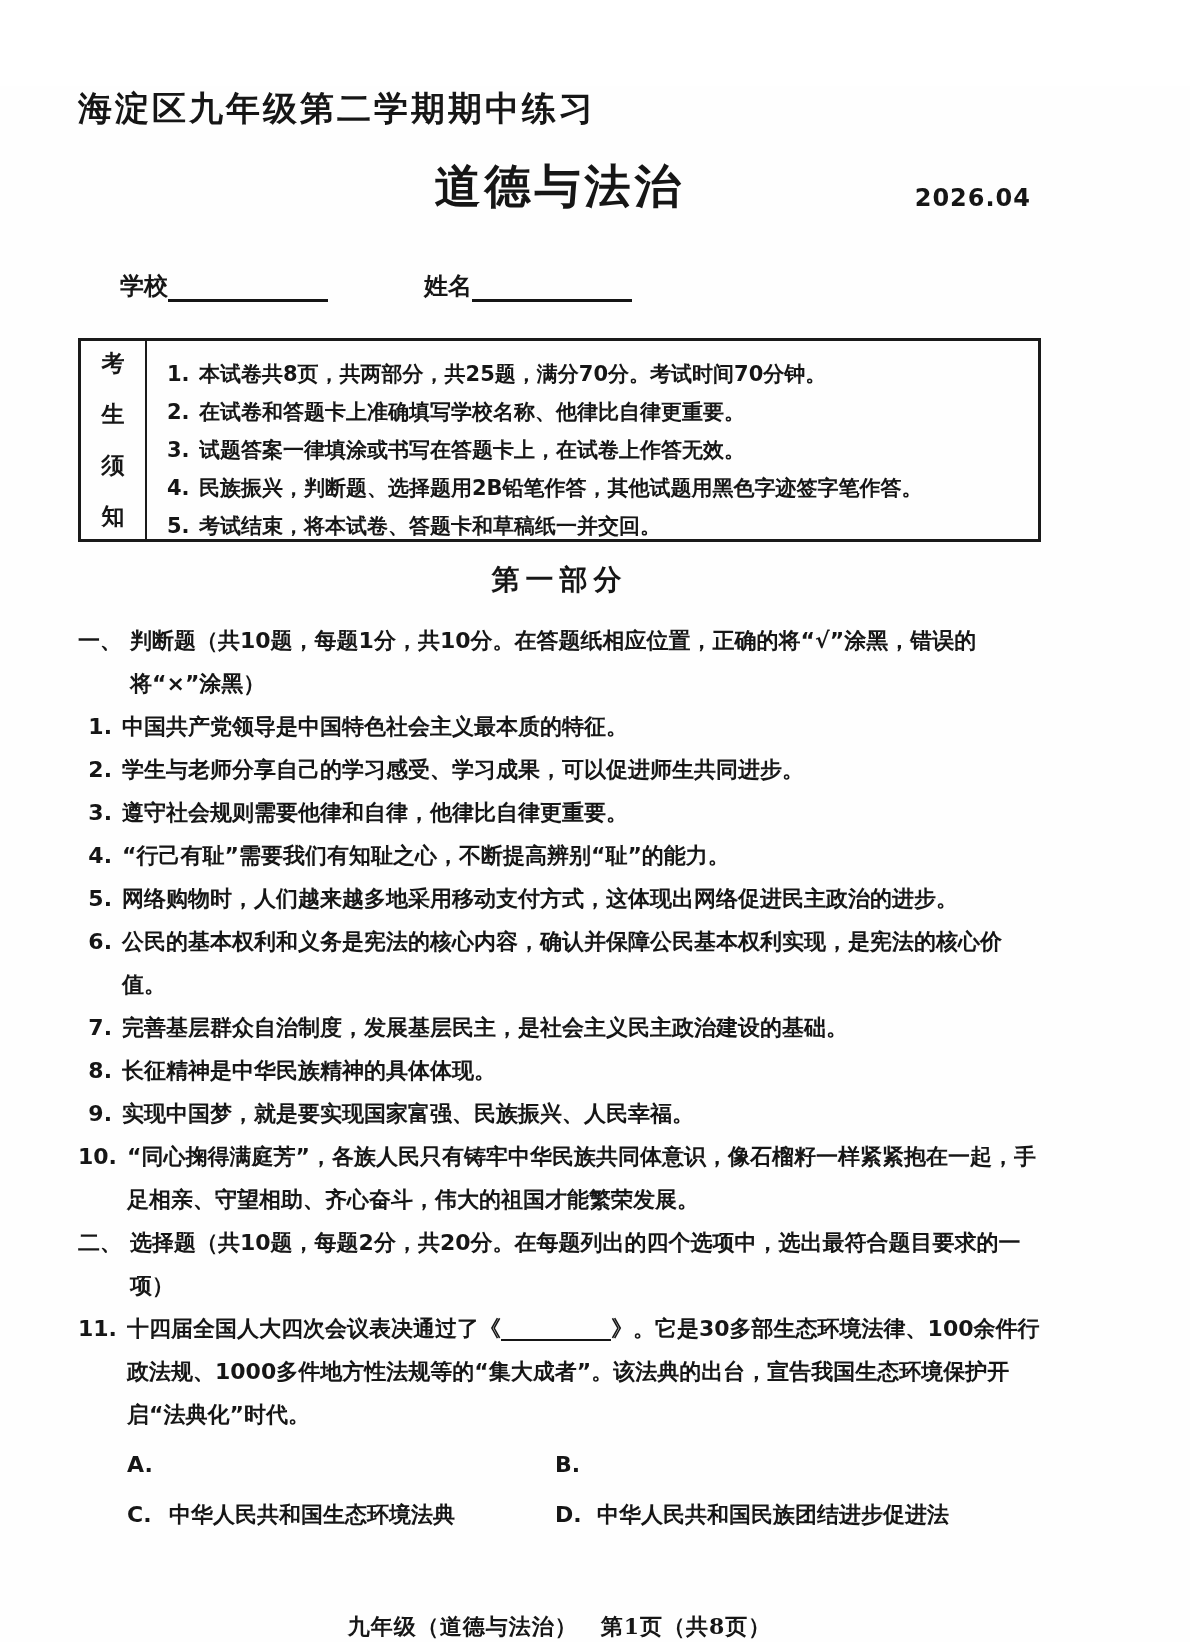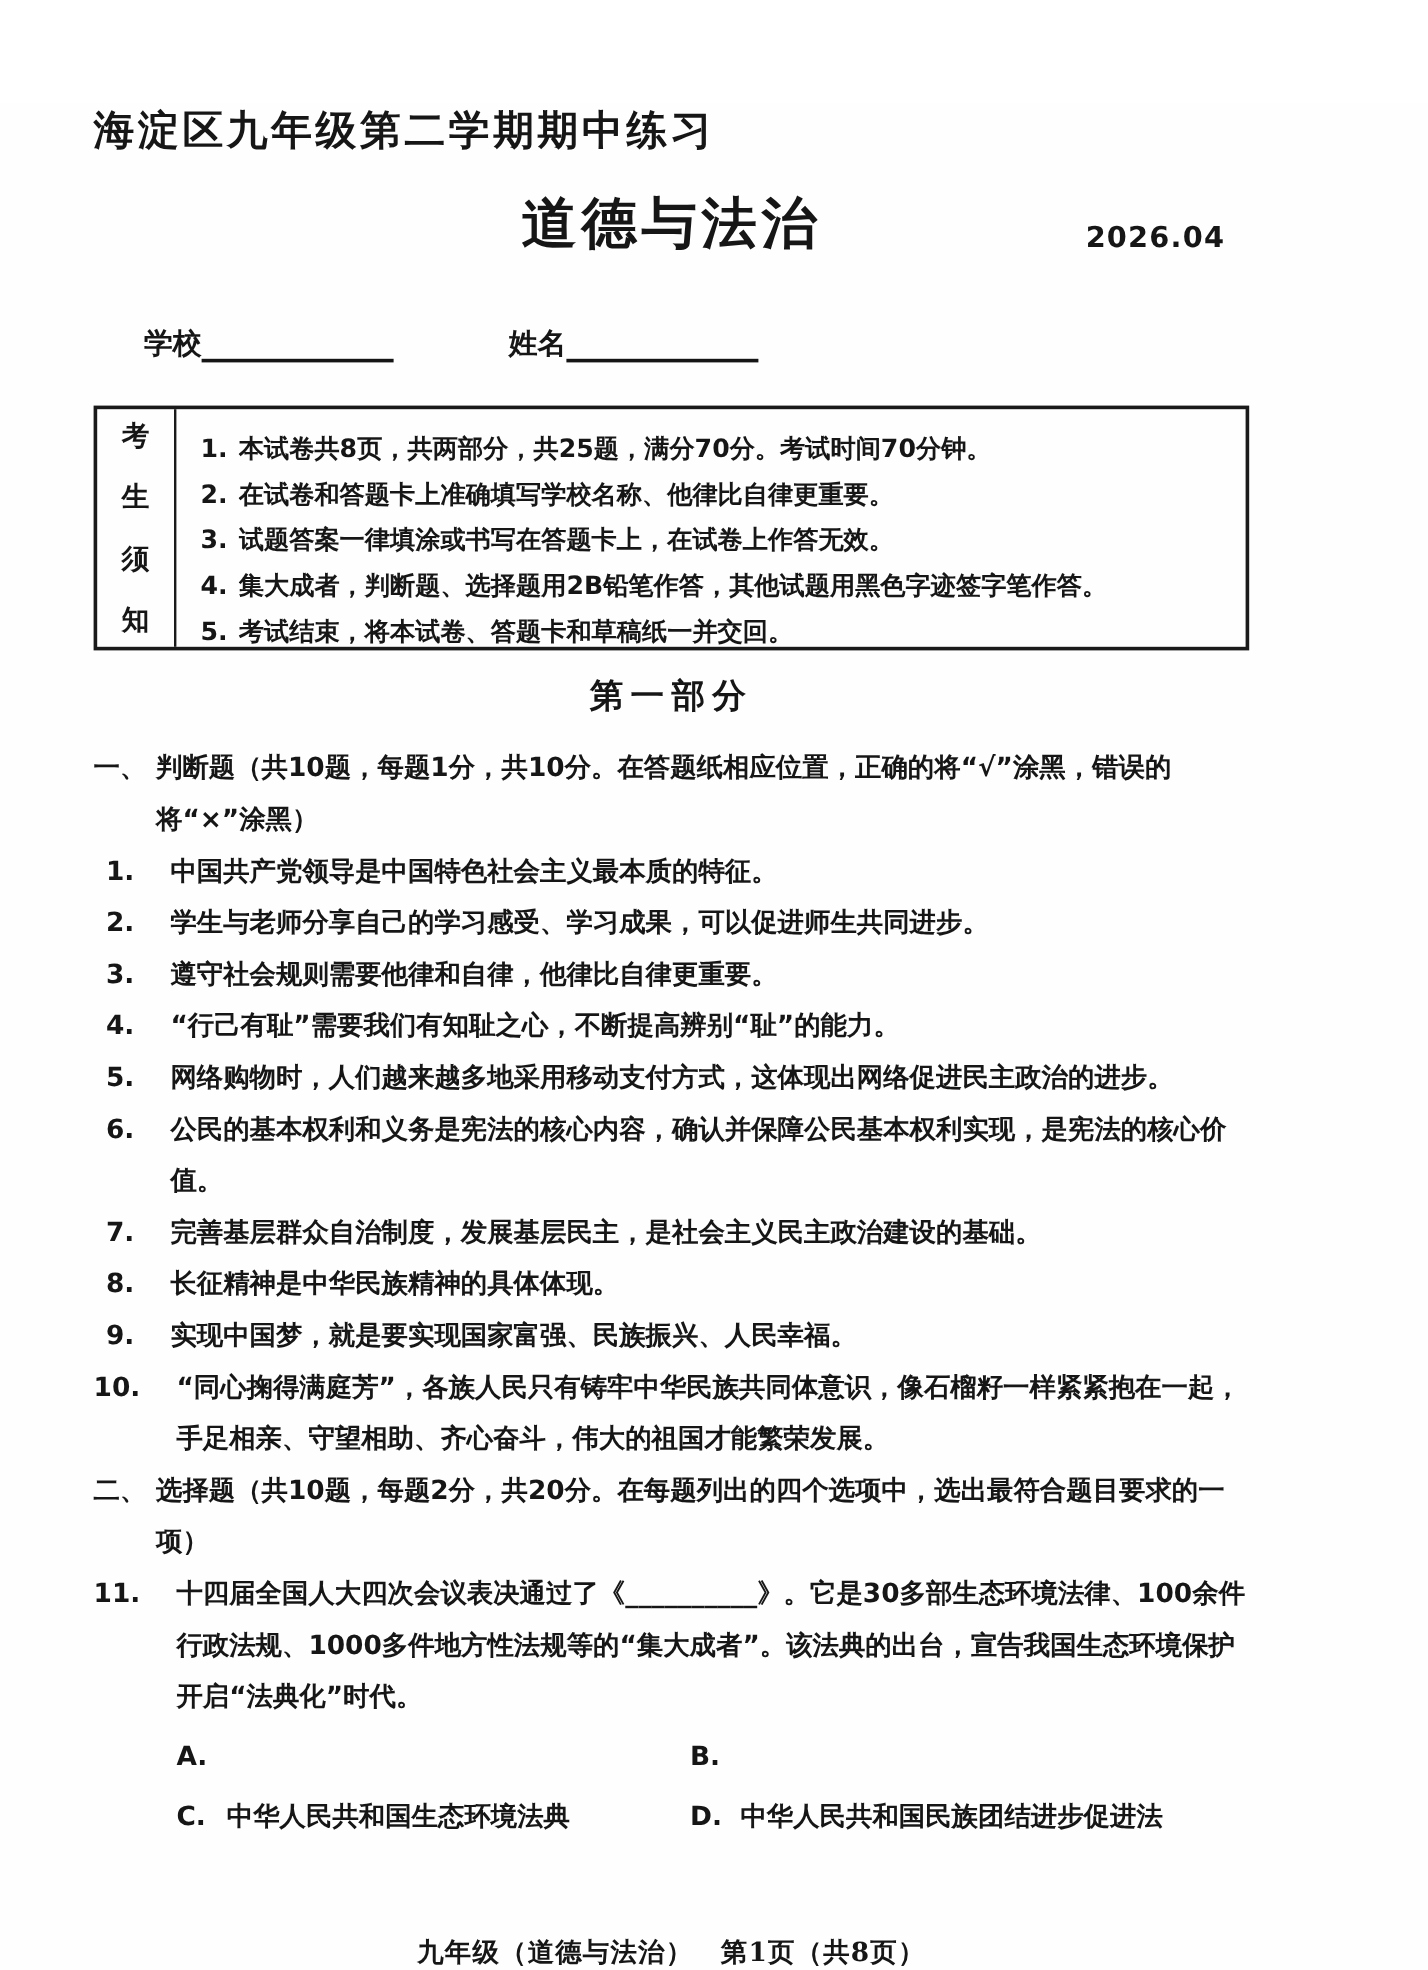--- a/index.html
+++ b/index.html
@@ -19,21 +19,21 @@
     font-size: 34px; font-weight: 700;
     letter-spacing: 3px;
   }
   .subject-row { position: relative; margin-top: 24px; height: 58px; }
   .subject-title {
     text-align: center;
     font-size: 46px; font-weight: 700;
     letter-spacing: 4px;
   }
   .exam-date {
-    position: absolute; right: 20px; bottom: 2px;
+    position: absolute; right: 10px; bottom: 2px;
     font-size: 24px; font-weight: 700; letter-spacing: 1px;
   }
 
   .form-row {
     margin-top: 56px;
     padding-left: 42px;
     display: flex; align-items: flex-end;
     font-size: 24px; font-weight: 700;
   }
   .form-group { display: flex; align-items: flex-end; }
@@ -74,21 +74,21 @@
   }
 
   .body-text { font-size: 22px; font-weight: 700; line-height: 43px; }
   .section-head { display: flex; }
   .section-head.first { margin-top: 20px; }
   .sec-marker { flex: 0 0 52px; }
   .sec-text { flex: 1; }
 
   .q-row { display: flex; }
   .q-num { flex: 0 0 44px; text-align: right; padding-right: 10px; }
-  .q-body { flex: 1; margin-left: 20px; }
+  .q-body { flex: 1; }
 
   .options {
     display: grid;
     grid-template-columns: 428px auto;
     line-height: 50px;
     margin-top: 4px;
   }
   .option { display: flex; }
   .opt-label { flex: 0 0 42px; }
 
@@ -139,21 +139,21 @@
         <div class="notice-item">
           <span class="n-num">2.</span>
           <span class="n-text">在试卷和答题卡上准确填写学校名称、他律比自律更重要。</span>
         </div>
         <div class="notice-item">
           <span class="n-num">3.</span>
           <span class="n-text">试题答案一律填涂或书写在答题卡上，在试卷上作答无效。</span>
         </div>
         <div class="notice-item">
           <span class="n-num">4.</span>
-          <span class="n-text">集大成者，判断题、选择题用2B铅笔作答，其他试题用黑色字迹签字笔作答。</span>
+          <span class="n-text">民族振兴，判断题、选择题用2B铅笔作答，其他试题用黑色字迹签字笔作答。</span>
         </div>
         <div class="notice-item">
           <span class="n-num">5.</span>
           <span class="n-text">考试结束，将本试卷、答题卡和草稿纸一并交回。</span>
         </div>
       </div>
     </div>
 
     <div class="part-title">第一部分</div>
 

